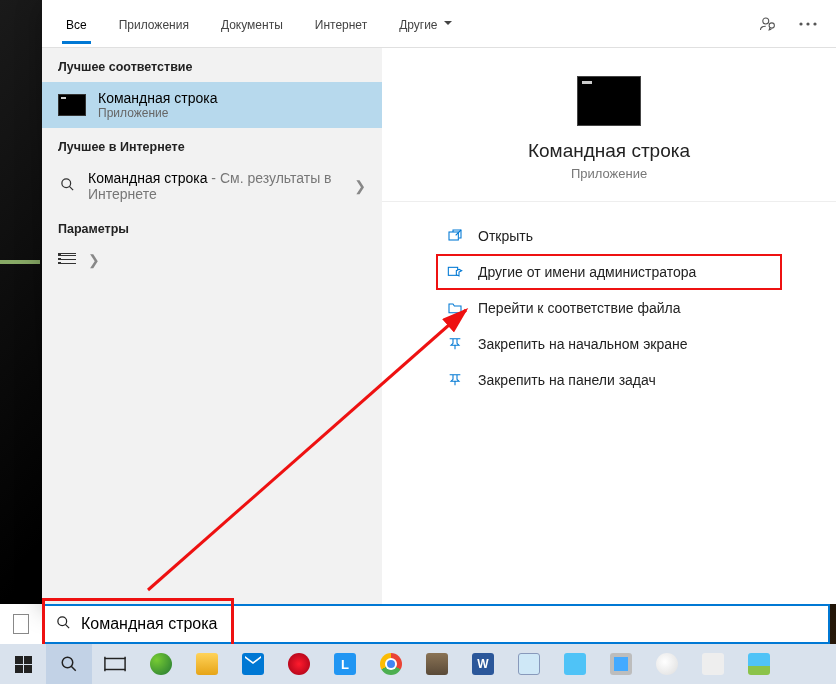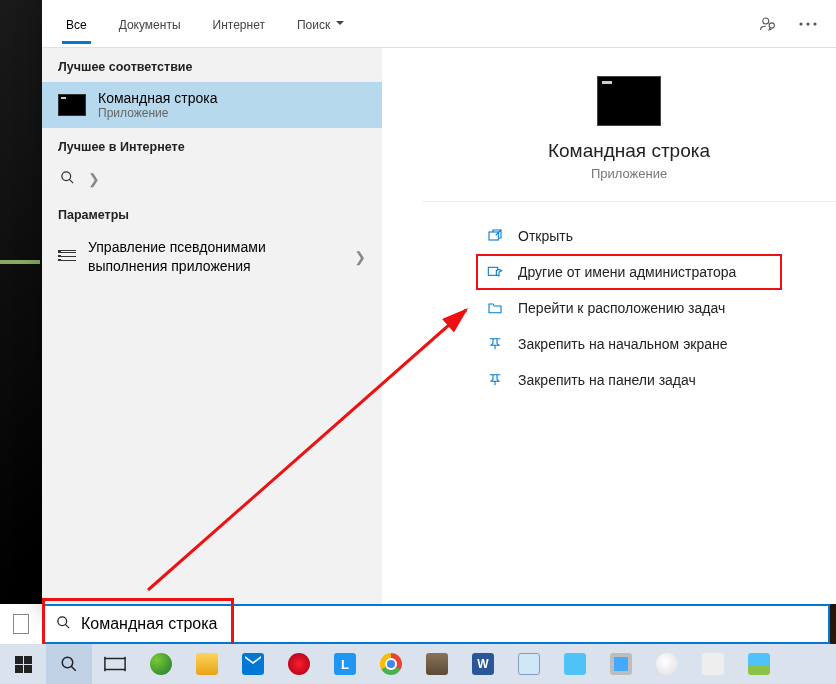--- a/index.html
+++ b/index.html
@@ -15,21 +15,21 @@
   
   .tabs { display:flex; align-items:center; height:48px; padding:0 8px; border-bottom:1px solid #e0e0e0; background:#fff; }
   .tab { padding: 13px 16px 11px; font-size:12px; color:#444; cursor:pointer; position:relative; }
   .tab.active { color:#000; font-weight:500; }
   .tab.active::after{content:"";position:absolute;left:12px;right:12px;bottom:-1px;height:3px;background:#0078d4;}
   .tab.dd::after{content:"";display:inline-block;margin-left:6px;border:4px solid transparent;border-top-color:#444;vertical-align:middle;}
   .tabs .spacer{flex:1;}
   .tabs .icon-btn{width:40px;height:40px;display:flex;align-items:center;justify-content:center;color:#555;cursor:pointer;}
 
   
-  .body { display:flex; height:556px;gap:40px; }
+  .body { display:flex; height:556px; }
   .left { width:340px; background:#f2f2f2; overflow:hidden; }
   .right { flex:1; background:#fff; }
 
   .section-label { font-size:12.5px; font-weight:600; color:#222; padding:12px 16px 8px; }
 
   .result { display:flex; align-items:center; padding:8px 16px; gap:12px; position:relative; }
   .result.selected { background:#b7d9ed; }
   .result .thumb { width:28px; height:22px; background:#000; border:1px solid #333; flex-shrink:0; position:relative; }
   .result .thumb::before{content:"";position:absolute;top:2px;left:2px;width:5px;height:2px;background:#ccc;}
   .result .txt { flex:1; }
@@ -88,23 +88,24 @@
 <div class="desktop"></div>
 
 <div class="noteside">
   <div class="doc"></div>
 </div>
 
 <div class="search-window">
 
   <div class="tabs">
     <div class="tab active">Все</div>
+    <div class="tab">Приложения</div>
     <div class="tab">Документы</div>
     <div class="tab">Интернет</div>
-    <div class="tab dd">Поиск</div>
+    <div class="tab dd">Другие</div>
     <div class="spacer"></div>
     <div class="icon-btn">
       <svg width="18" height="18" viewBox="0 0 24 24" fill="none" stroke="currentColor" stroke-width="1.4">
           <circle cx="9" cy="8" r="4"></circle>
           <path d="M2 20c0-3 3-5 7-5"></path>
           <circle cx="17" cy="14" r="3.5"></circle>
           <path d="M14.5 17l-1 3 3-1"></path>
         </svg>
     </div>
     <div class="icon-btn">
@@ -129,31 +130,31 @@
       </div>
 
       <div class="section-label">Лучшее в Интернете</div>
       <div class="result web">
         <div class="search-ico">
           <svg class="mag-svg" viewBox="0 0 24 24" fill="none" stroke="#333" stroke-width="2">
               <circle cx="10" cy="10" r="7"></circle>
               <path d="M21 21l-6-6"></path>
             </svg>
         </div>
+        <div class="txt">
+          <div class="ttl"><span>Командная строка</span><span class="gray"> - См. результаты в Интернете</span></div>
+        </div>
         <div class="chev">❯</div>
       </div>
 
       <div class="section-label">Параметры</div>
       <div class="result">
         <div class="list-ico">
             <span></span>
           </div>
-        <div class="txt">
-          <div class="ttl" style="line-height:1.35;">Управление псевдонимами выполнения приложения</div>
-        </div>
         <div class="chev">❯</div>
       </div>
 
     </div>
 
     <div class="right">
       <div class="detail-head">
         <div class="big-thumb"></div>
         <h2>Командная строка</h2>
         <div class="sub">Приложение</div>
@@ -177,21 +178,21 @@
               </svg>
           </div>
           <span>Другие от имени администратора</span>
         </div>
         <div class="action">
           <div class="aico">
             <svg width="18" height="16" viewBox="0 0 24 24" fill="none" stroke="#0078d4" stroke-width="1.6">
                 <path d="M3 6h6l2 3h10v10H3z"></path>
               </svg>
           </div>
-          <span>Перейти к расположению задач</span>
+          <span>Перейти к соответствие файла</span>
         </div>
         <div class="action">
           <div class="aico">
             <svg width="18" height="16" viewBox="0 0 24 24" fill="none" stroke="#0078d4" stroke-width="1.6">
                 <path d="M4 4h16M9 4v7l-3 3h12l-3-3V4M12 14v6"></path>
               </svg>
           </div>
           <span>Закрепить на начальном экране</span>
         </div>
         <div class="action">

